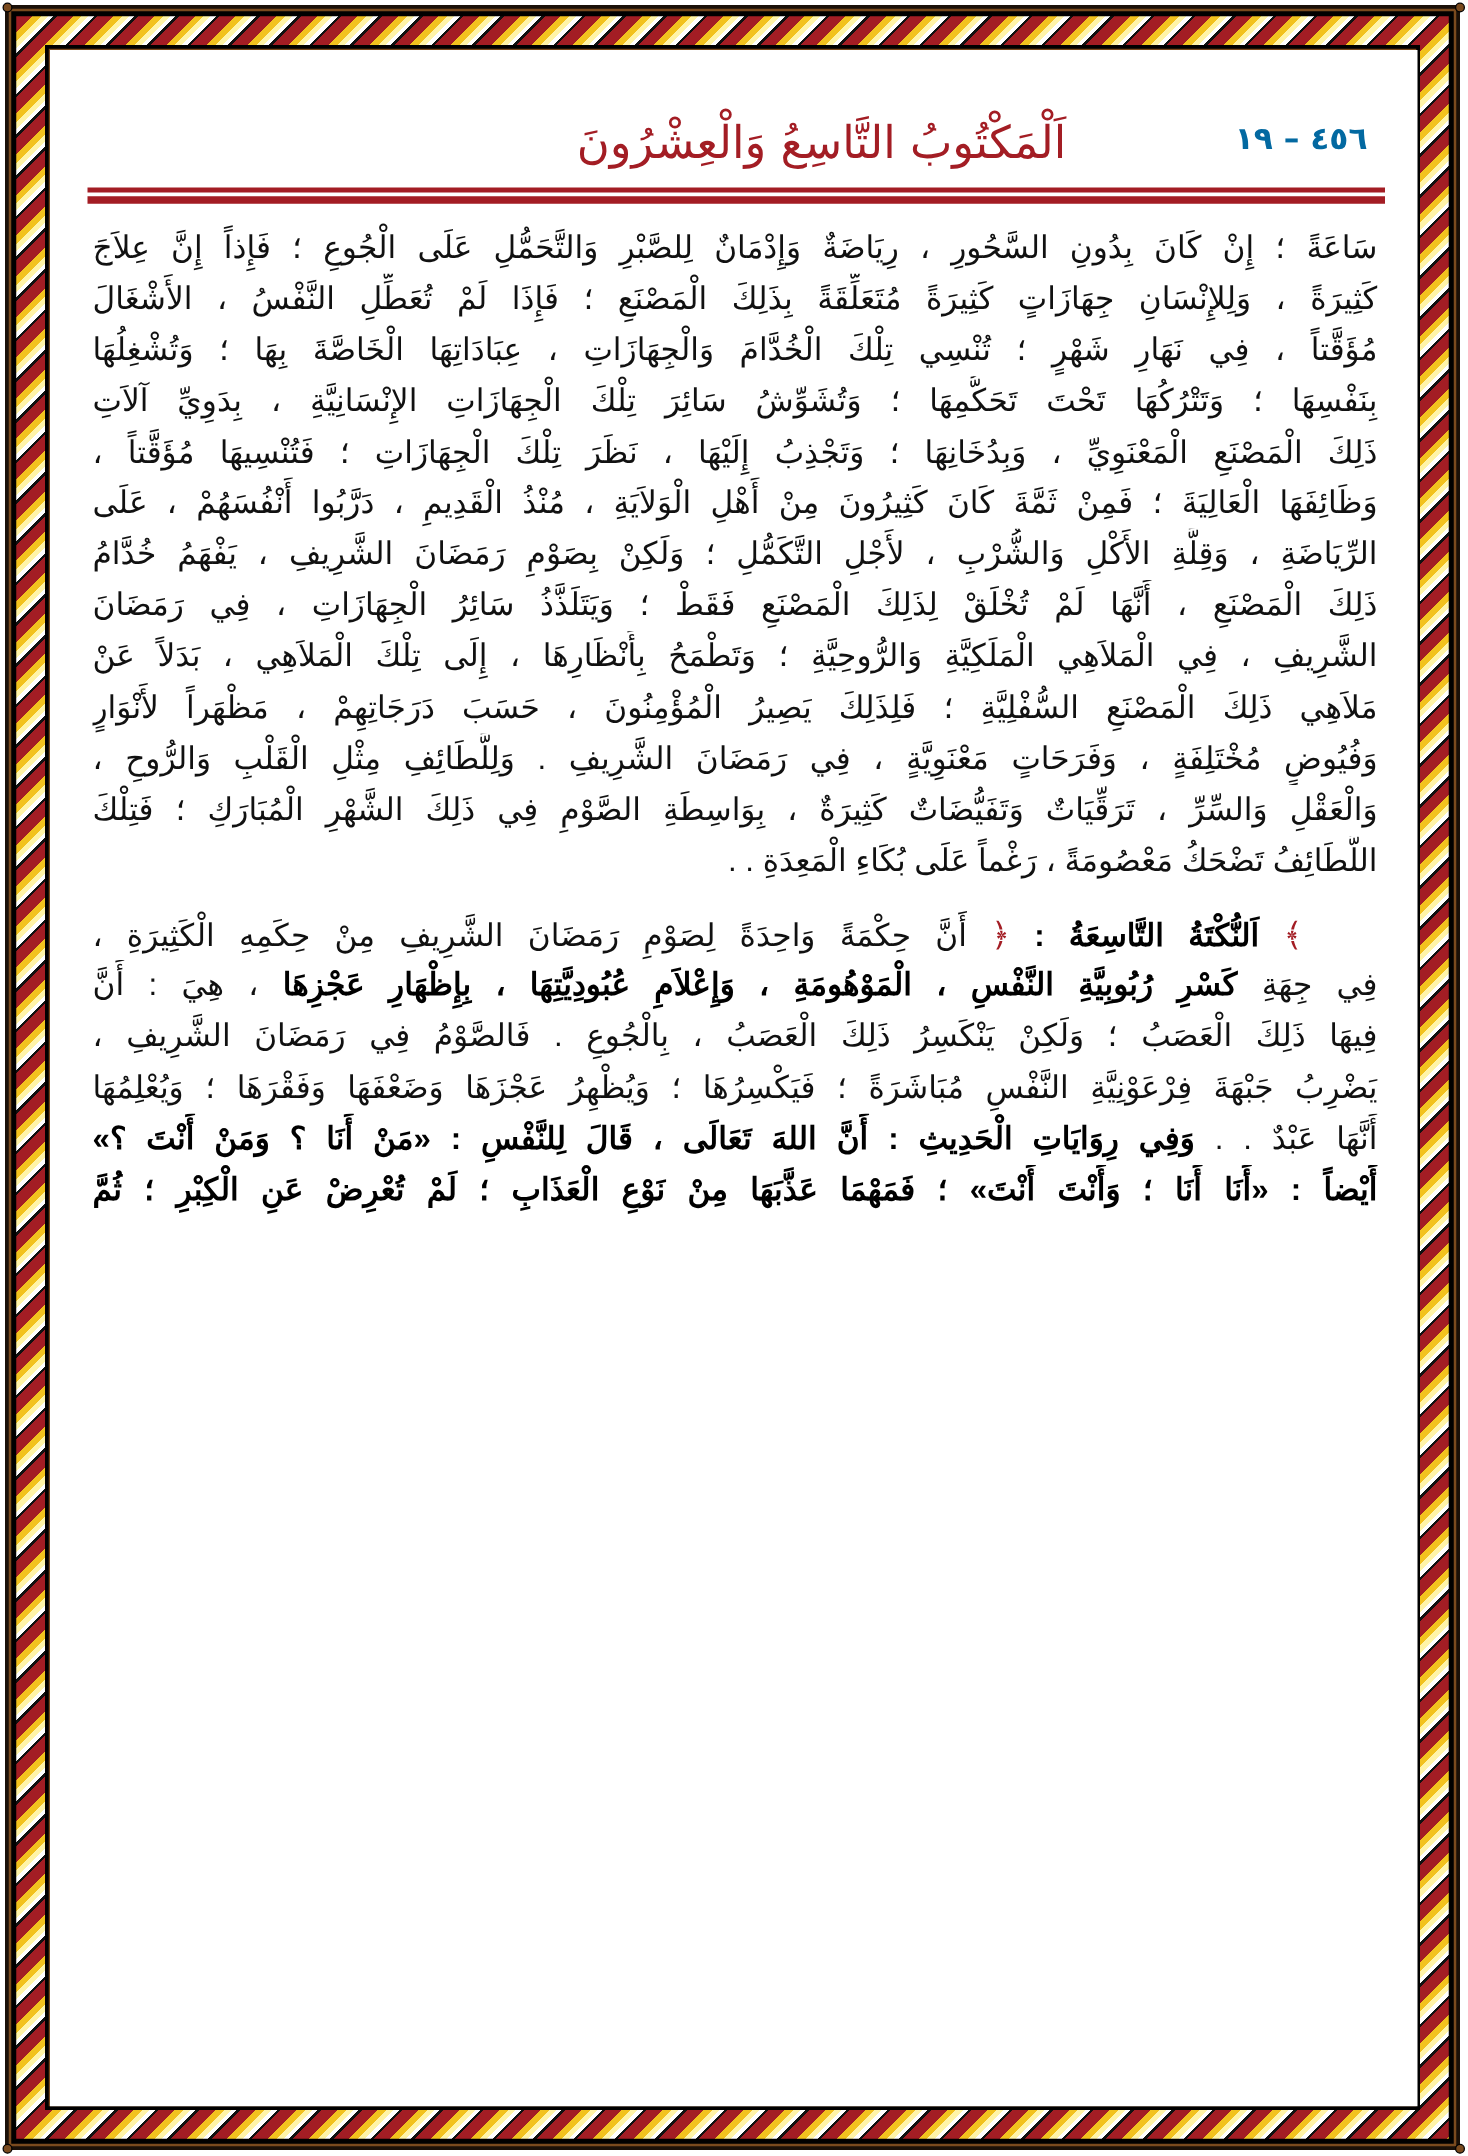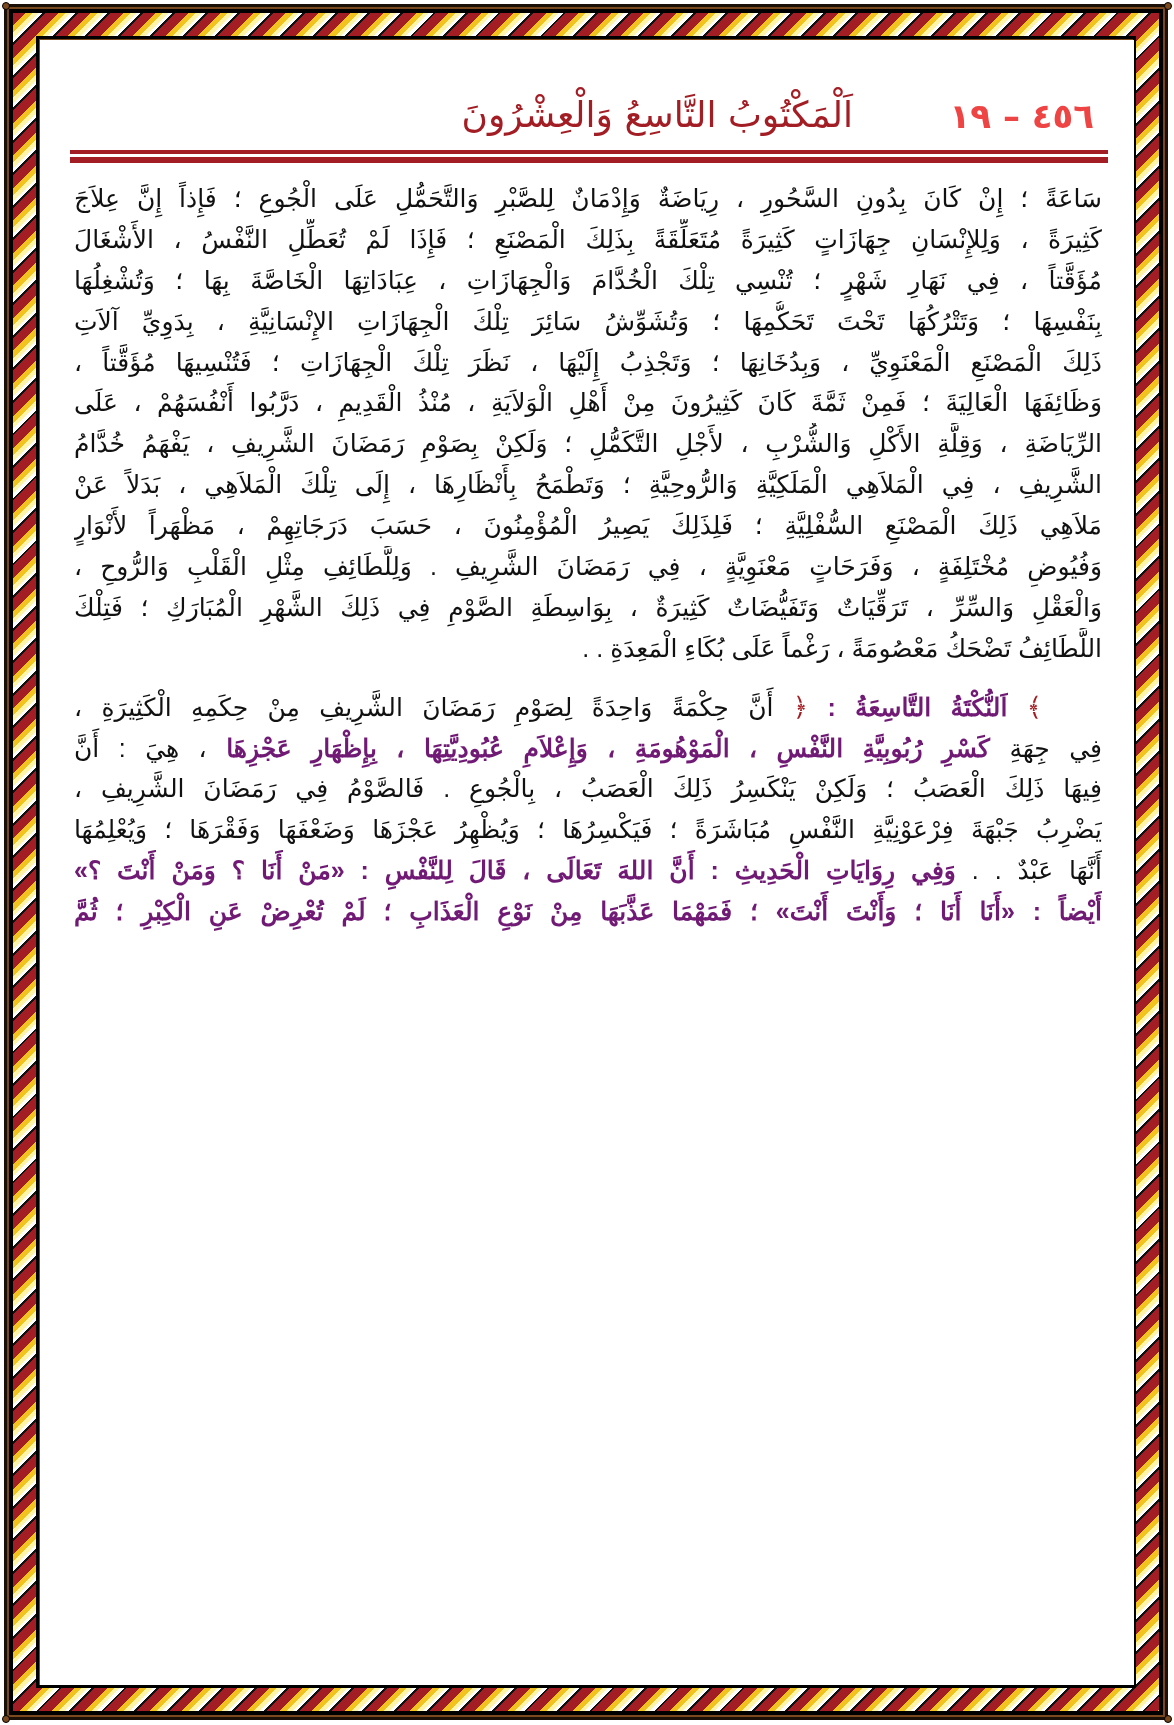--- a/index.html
+++ b/index.html
@@ -13,31 +13,31 @@
              repeating-linear-gradient(135deg, #a31d24 0 9px, #f2c21e 9px 14px, #fff4a8 14px 18px, #ffffff 18px 21px, #111 21px 23px);
   }
   .inner-edge { position: absolute; left: 29px; top: 29px; right: 29px; bottom: 29px;
                 border: 3px solid #000; background: #7a4a1e; }
   .inner-edge::after { content: ""; position: absolute; left: 3px; top: 3px; right: 3px; bottom: 3px; background: #000; }
   .page { position: absolute; left: 40px; top: 40px; right: 40px; bottom: 40px; background: #ffffff; z-index: 2; }
 
   .corner { position: absolute; width: 6px; height: 6px; background: #7a4a1e; border: 1px solid #000; border-radius: 50%; z-index: 3; }
 
   .header { position: absolute; left: 30px; right: 26px; top: 50px; height: 60px; direction: rtl; }
-  .page-num { position: absolute; right: 14px; top: 6px; color: #ef4444; font-size: 34px; font-weight: bold; font-family: "DejaVu Sans", sans-serif; }
+  .page-num { position: absolute; right: 14px; top: 6px; color: #0369a1; font-size: 25px; font-weight: bold; font-family: "DejaVu Sans", sans-serif; }
   .title { position: absolute; right: 255px; top: 4px; color: #a31d24; font-size: 36px; font-family: "DejaVu Sans", sans-serif; }
   .rule1 { position: absolute; left: 30px; right: 26px; top: 110px; height: 4px; background: #a31d24; }
   .rule2 { position: absolute; left: 30px; right: 26px; top: 117px; height: 6px; background: #a31d24; }
 
   .body { position: absolute; left: 34px; right: 32px; top: 138px; direction: rtl; text-align: justify;
           font-family: Liberation Sans, sans-serif; font-size: 25px; color: #111; }
   .line { height: 40.9px; line-height: 40.9px; white-space: nowrap; text-align-last: justify; text-align: justify; overflow: hidden; }
   .line.last { text-align-last: right; }
   .gap { height: 18px; }
-  .red { color: #701a75; }
+  .red { color: #000000; }
   .bold { font-weight: bold; }
   .bracket { color: #a31d24; font-size: 26px; }
 </style>
 </head>
 <body>
 
 <div class="frame">
   <div class="braid"></div>
   <div class="inner-edge"></div>
 </div>
@@ -55,20 +55,21 @@
   <div class="rule2"></div>
 
   <div class="body">
     <div class="line">سَاعَةً ؛ إِنْ كَانَ بِدُونِ السَّحُورِ ، رِيَاضَةٌ وَإِدْمَانٌ لِلصَّبْرِ وَالتَّحَمُّلِ عَلَى الْجُوعِ ؛ فَإِذاً إِنَّ عِلاَجَ</div>
     <div class="line">كَثِيرَةً ، وَلِلإِنْسَانِ جِهَازَاتٍ كَثِيرَةً مُتَعَلِّقَةً بِذَلِكَ الْمَصْنَعِ ؛ فَإِذَا لَمْ تُعَطِّلِ النَّفْسُ ، الأَشْغَالَ</div>
     <div class="line">مُؤَقَّتاً ، فِي نَهَارِ شَهْرٍ ؛ تُنْسِي تِلْكَ الْخُدَّامَ وَالْجِهَازَاتِ ، عِبَادَاتِهَا الْخَاصَّةَ بِهَا ؛ وَتُشْغِلُهَا</div>
     <div class="line">بِنَفْسِهَا ؛ وَتَتْرُكُهَا تَحْتَ تَحَكُّمِهَا ؛ وَتُشَوِّشُ سَائِرَ تِلْكَ الْجِهَازَاتِ الإِنْسَانِيَّةِ ، بِدَوِيِّ آلاَتِ</div>
     <div class="line">ذَلِكَ الْمَصْنَعِ الْمَعْنَوِيِّ ، وَبِدُخَانِهَا ؛ وَتَجْذِبُ إِلَيْهَا ، نَظَرَ تِلْكَ الْجِهَازَاتِ ؛ فَتُنْسِيهَا مُؤَقَّتاً ،</div>
     <div class="line">وَظَائِفَهَا الْعَالِيَةَ ؛ فَمِنْ ثَمَّةَ كَانَ كَثِيرُونَ مِنْ أَهْلِ الْوَلاَيَةِ ، مُنْذُ الْقَدِيمِ ، دَرَّبُوا أَنْفُسَهُمْ ، عَلَى</div>
     <div class="line">الرِّيَاضَةِ ، وَقِلَّةِ الأَكْلِ وَالشُّرْبِ ، لأَجْلِ التَّكَمُّلِ ؛ وَلَكِنْ بِصَوْمِ رَمَضَانَ الشَّرِيفِ ، يَفْهَمُ خُدَّامُ</div>
+    <div class="line">ذَلِكَ الْمَصْنَعِ ، أَنَّهَا لَمْ تُخْلَقْ لِذَلِكَ الْمَصْنَعِ فَقَطْ ؛ وَيَتَلَذَّذُ سَائِرُ الْجِهَازَاتِ ، فِي رَمَضَانَ</div>
     <div class="line">الشَّرِيفِ ، فِي الْمَلاَهِي الْمَلَكِيَّةِ وَالرُّوحِيَّةِ ؛ وَتَطْمَحُ بِأَنْظَارِهَا ، إِلَى تِلْكَ الْمَلاَهِي ، بَدَلاً عَنْ</div>
     <div class="line">مَلاَهِي ذَلِكَ الْمَصْنَعِ السُّفْلِيَّةِ ؛ فَلِذَلِكَ يَصِيرُ الْمُؤْمِنُونَ ، حَسَبَ دَرَجَاتِهِمْ ، مَظْهَراً لأَنْوَارٍ</div>
     <div class="line">وَفُيُوضٍ مُخْتَلِفَةٍ ، وَفَرَحَاتٍ مَعْنَوِيَّةٍ ، فِي رَمَضَانَ الشَّرِيفِ . وَلِلَّطَائِفِ مِثْلِ الْقَلْبِ وَالرُّوحِ ،</div>
     <div class="line">وَالْعَقْلِ وَالسِّرِّ ، تَرَقِّيَاتٌ وَتَفَيُّضَاتٌ كَثِيرَةٌ ، بِوَاسِطَةِ الصَّوْمِ فِي ذَلِكَ الشَّهْرِ الْمُبَارَكِ ؛ فَتِلْكَ</div>
     <div class="line last">اللَّطَائِفُ تَضْحَكُ مَعْصُومَةً ، رَغْماً عَلَى بُكَاءِ الْمَعِدَةِ . .</div>
 
     <div class="gap"></div>
 
     <div class="line" style="padding-right:60px;">
       <span class="bracket">﴾</span>

